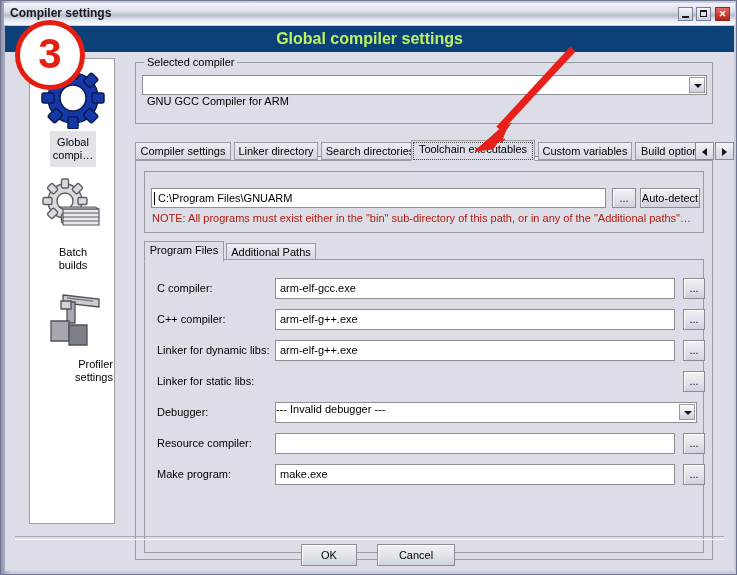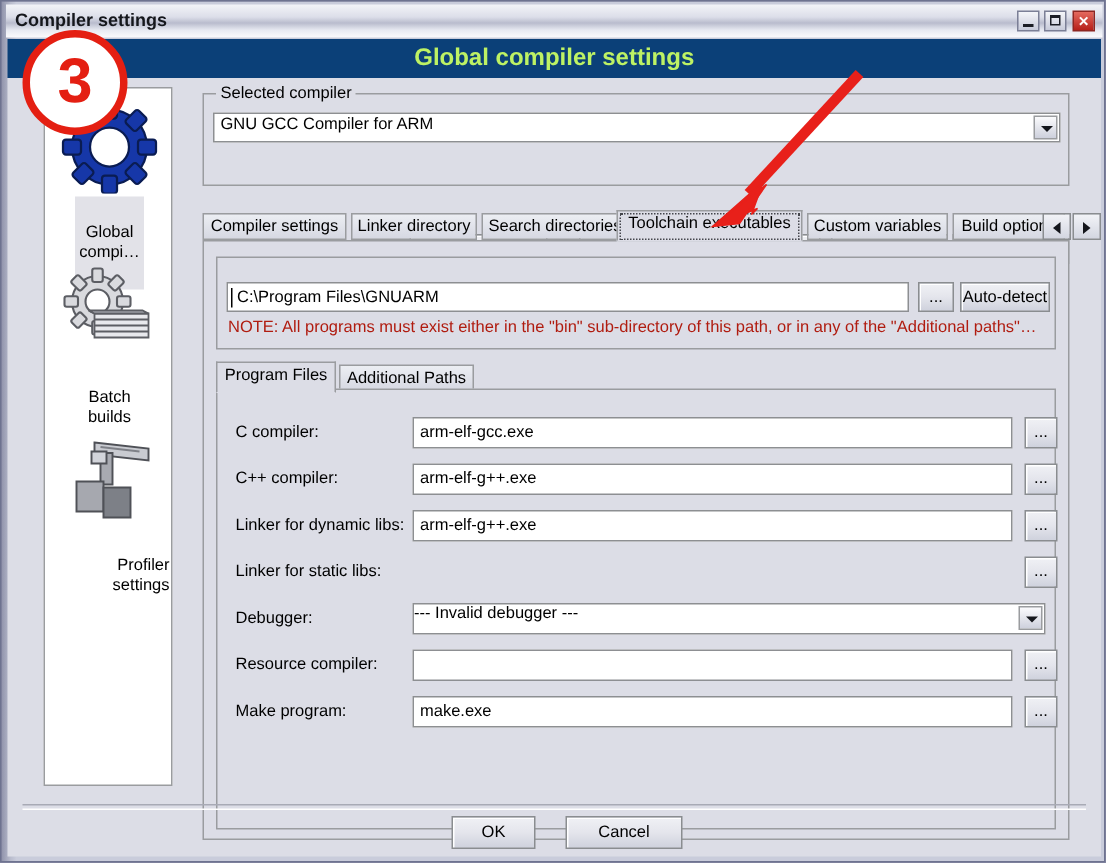--- a/index.html
+++ b/index.html
@@ -69,21 +69,21 @@
     border:1px solid #9a9c9f;
     box-sizing:border-box;
     overflow:hidden;
   }
   .side-item{
     position:absolute;left:0;width:86px;text-align:center;
   }
   .side-icon{position:relative;height:62px;margin:0 auto;width:72px;}
   .side-label{
     font-size:11px;color:#000;line-height:13px;margin-top:2px;
-    display:inline-block;padding:18px 3px;
+    display:inline-block;padding:5px 3px;
   }
   .side-item.selected .side-label{background:#e2e2e8;}
   #si-global{top:8px;}
   #si-batch{top:118px;}
   #si-profiler{top:230px;text-align:right;}
   
   .group{
     position:absolute;
     border:1px solid #9a9c9f;
     box-sizing:border-box;
@@ -92,21 +92,21 @@
     position:absolute;top:-7px;left:8px;
     background:#dcdde6;padding:0 3px;font-size:11px;color:#000;
     white-space:nowrap;
   }
   #grp-compiler{left:130px;top:10px;width:578px;height:62px;}
   #combo-compiler{
     position:absolute;left:6px;top:12px;width:565px;height:20px;
     background:#fff;border:1px solid #8d8f92;box-sizing:border-box;
   }
   #combo-compiler .ctext{
-    position:absolute;left:4px;top:1px;font-size:11px;color:#000;
+    position:absolute;left:4px;top:19px;font-size:11px;color:#000;
   }
   .combo-arrow{
     position:absolute;right:1px;top:1px;width:16px;height:16px;
     background:linear-gradient(to bottom,#fbfbfd,#cdd0dc);
     border:1px solid #9a9c9f;box-sizing:border-box;
   }
   .combo-arrow i{
     position:absolute;left:4px;top:6px;
     border-left:4px solid transparent;border-right:4px solid transparent;
     border-top:4px solid #14161c;

